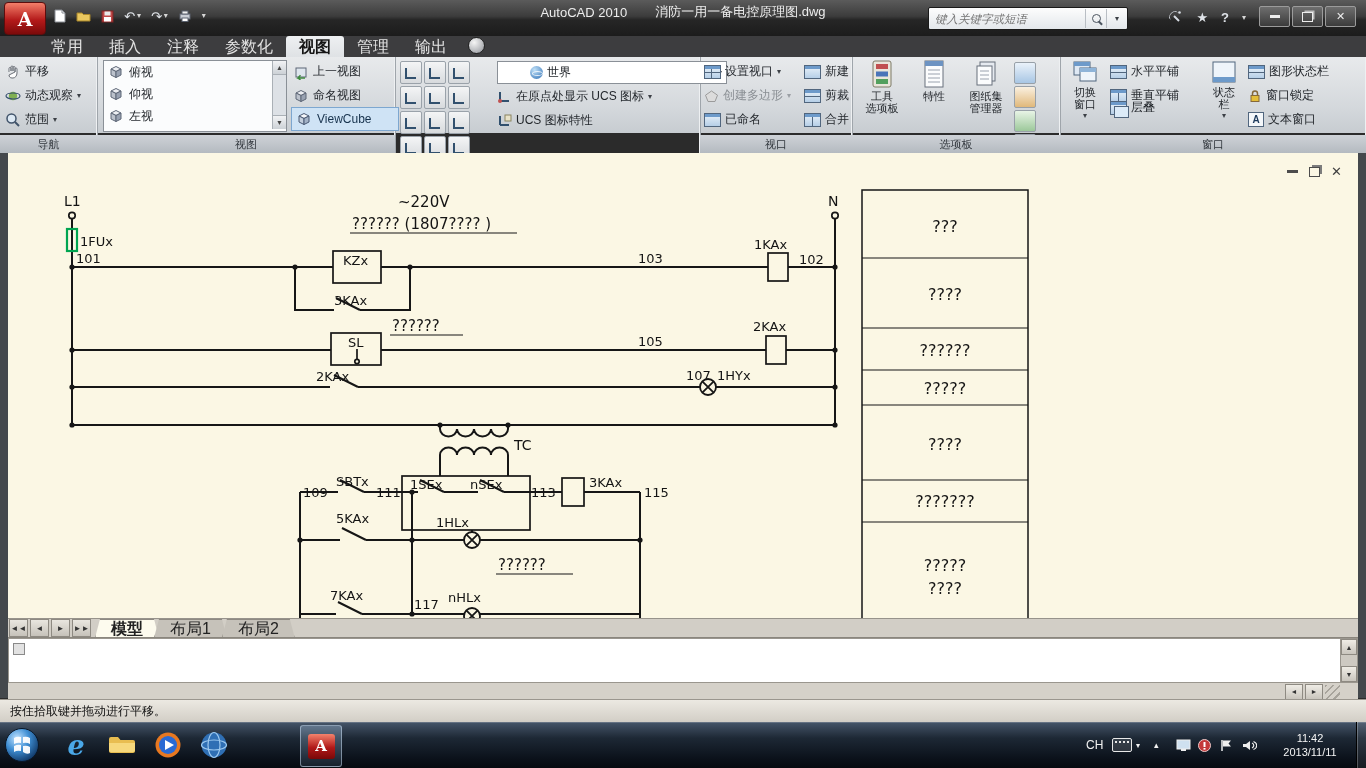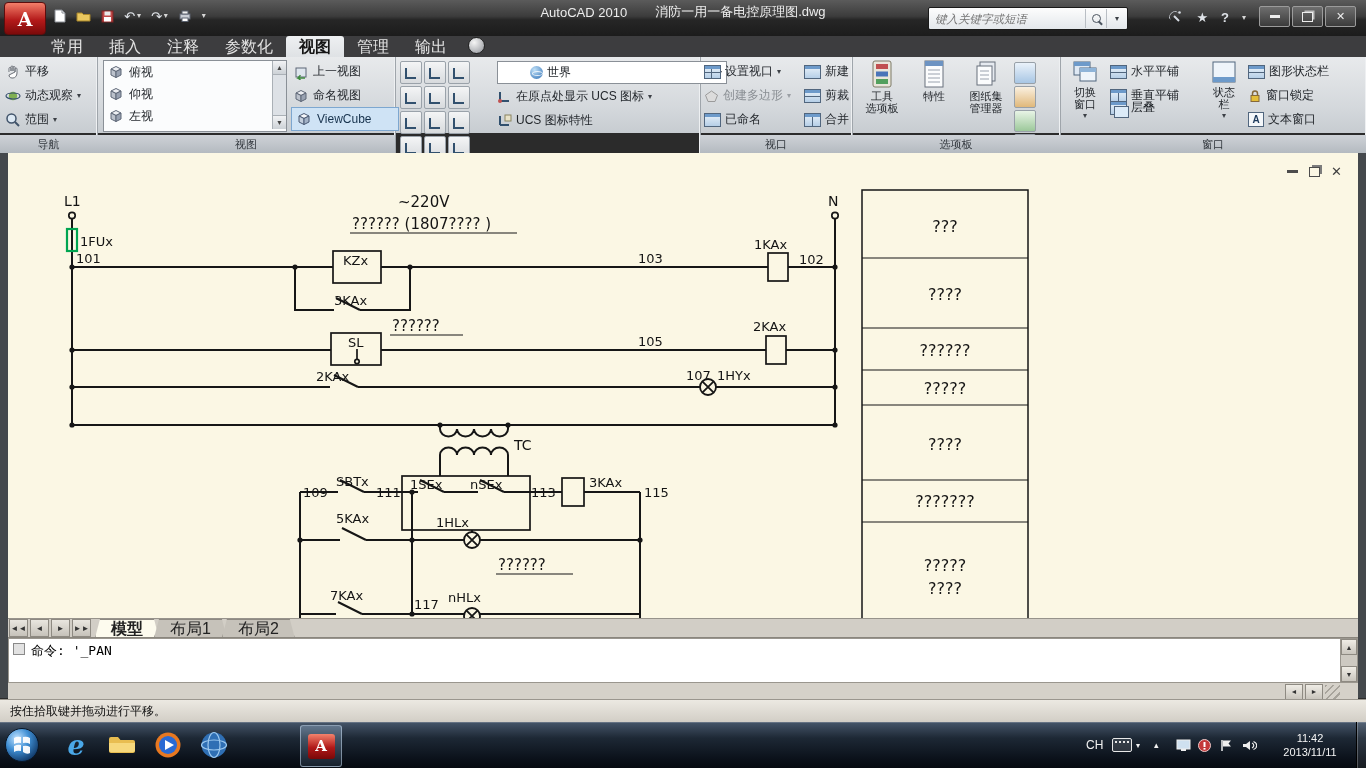--- a/index.html
+++ b/index.html
@@ -603,21 +603,20 @@
     <span class="navb">►►</span>
     <span style="width:8px;"></span>
     <span class="ltab active">模型</span>
     <span class="ltab">布局1</span>
     <span class="ltab">布局2</span>
   </div>
 
   <div id="cmd">
     <div id="cmdhist">
       <span id="cmdicon"></span>
-      <div>命令: '_PAN</div>
     </div>
     <div id="cmdvscroll">
       <span class="vsb" style="top:0;">▲</span>
       <span class="vsb" style="bottom:0;">▼</span>
     </div>
     <div id="cmdbottom">
       <span class="hsb">◄</span>
       <span class="hsb">►</span>
       <span id="grip"></span>
     </div>

